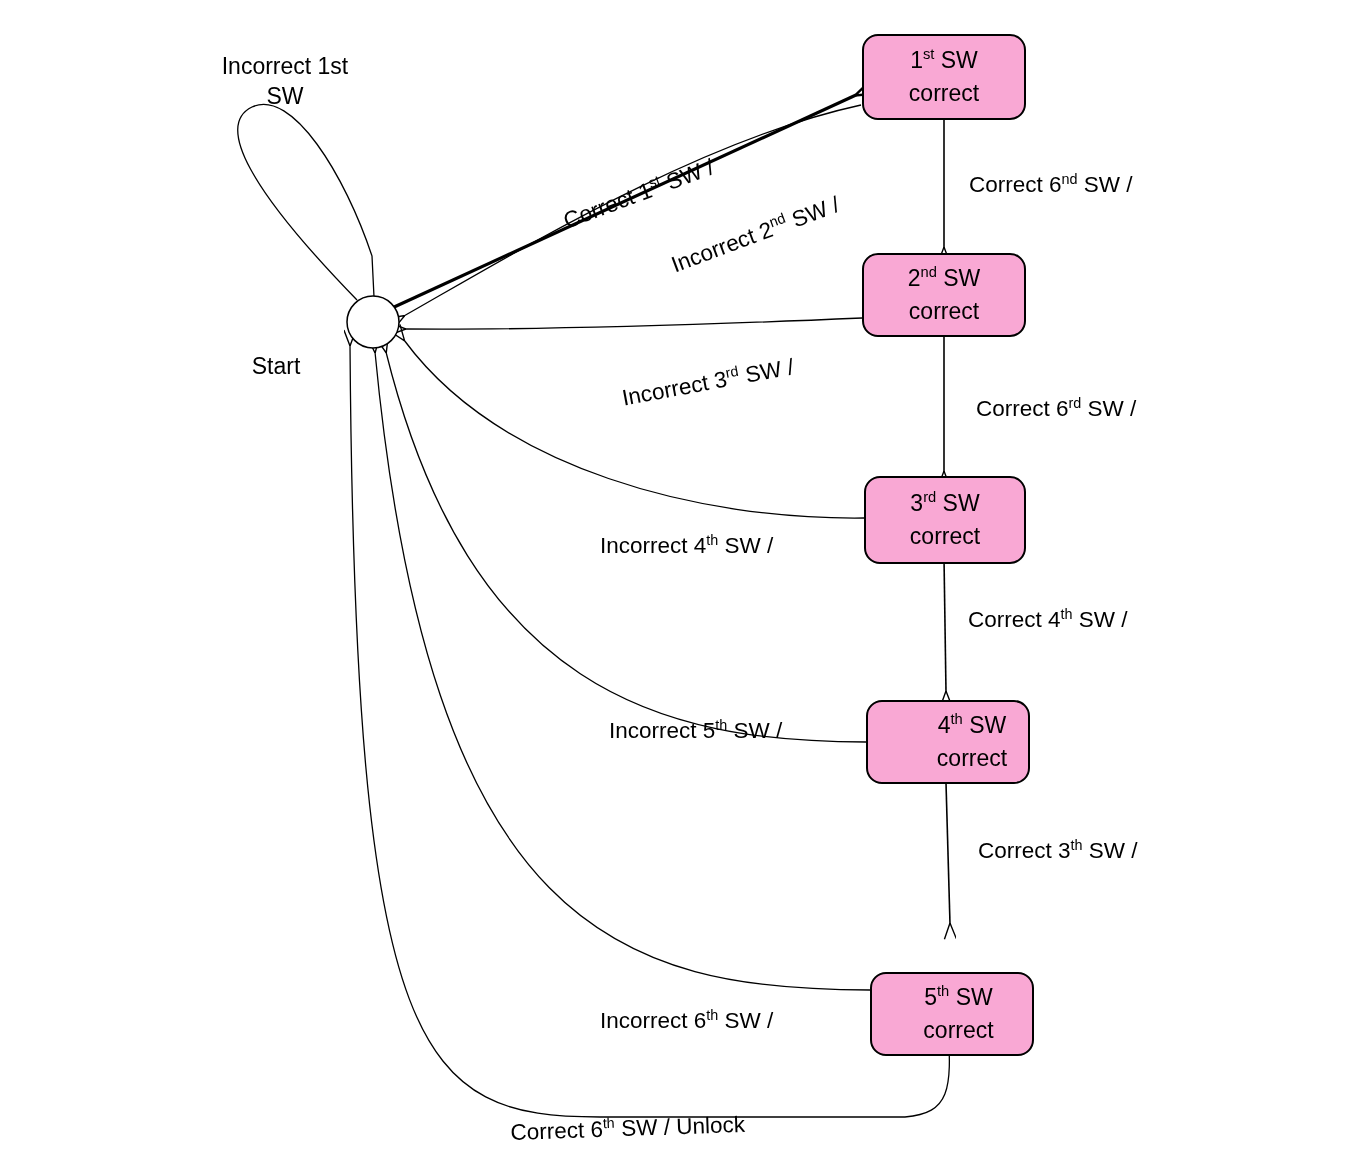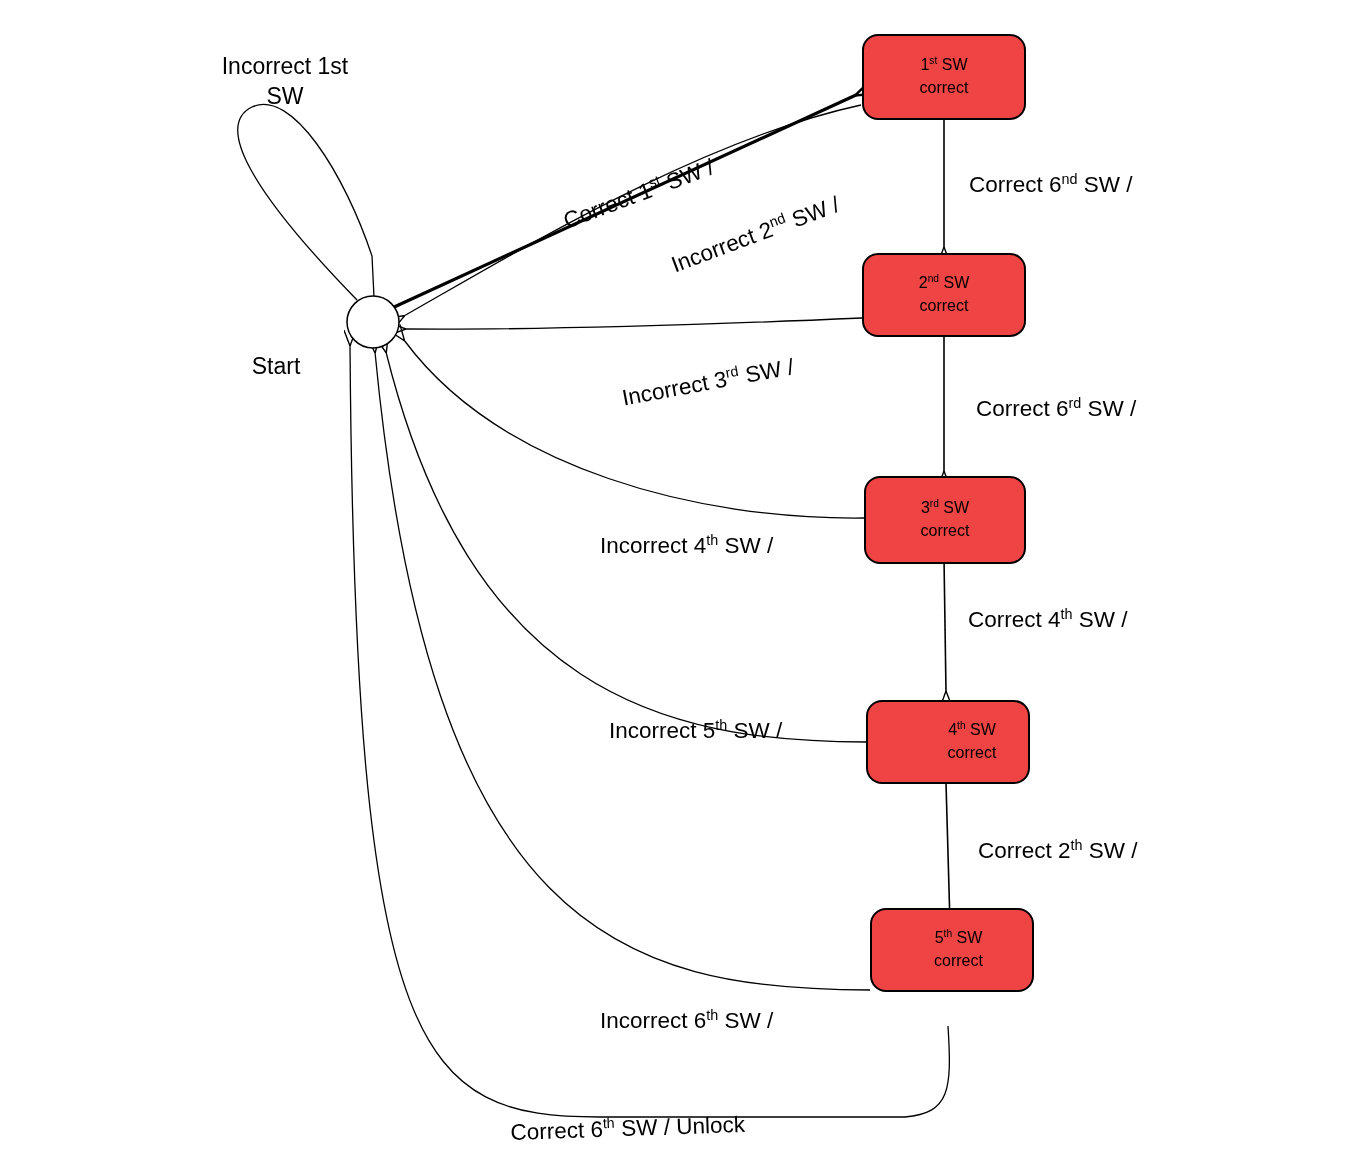--- a/index.html
+++ b/index.html
@@ -21,26 +21,26 @@
     position: absolute;
     left: 0; top: 0;
     width: 1346px;
     height: 1158px;
   }
   .state-node {
     position: absolute;
     box-sizing: border-box;
     border: 2.5px solid #000000;
     border-radius: 16px;
-    background: #ef4444;
+    background: #f9a8d4;
     display: flex;
     flex-direction: column;
     align-items: center;
     justify-content: center;
-    font-size: 16px;
+    font-size: 23px;
     color: #000000;
     line-height: 1.42;
     z-index: 5;
   }
   .state-line {
     white-space: nowrap;
   }
   .state-line sup {
     font-size: 0.64em;
     vertical-align: super;
@@ -134,21 +134,21 @@
     <div class="state-line">correct</div>
   </div>
 
   <div class="state-node" style="left:866px; top:700px; width:164px; height:84px;padding-left:48px;">
     <div class="state-line">
       <span>4</span><sup>th</sup><span> SW</span>
     </div>
     <div class="state-line">correct</div>
   </div>
 
-  <div class="state-node" style="left:870px; top:908px; width:164px; height:84px;padding-left:13px;">
+  <div class="state-node" style="left:870px; top:972px; width:164px; height:84px;padding-left:13px;">
     <div class="state-line">
       <span>5</span><sup>th</sup><span> SW</span>
     </div>
     <div class="state-line">correct</div>
   </div>
 
   <div class="plain-label" style="left:190px; top:52px; width:190px;">
     <div>Incorrect 1st</div>
     <div>SW</div>
   </div>
@@ -185,20 +185,20 @@
 
   <div class="edge-label" style="left:976px; top:396px;">
     <span>Correct 6</span><sup>rd</sup><span> SW /</span>
   </div>
 
   <div class="edge-label" style="left:968px; top:607px;">
     <span>Correct 4</span><sup>th</sup><span> SW /</span>
   </div>
 
   <div class="edge-label" style="left:978px; top:838px;">
-    <span>Correct 2</span><sup>th</sup><span> SW /</span>
+    <span>Correct 3</span><sup>th</sup><span> SW /</span>
   </div>
 
   <div class="edge-label rot-4" style="left:510px; top:1120px;">
     <span>Correct 6</span><sup>th</sup><span> SW / Unlock</span>
   </div>
 
 </div>
 
 </body></html>

